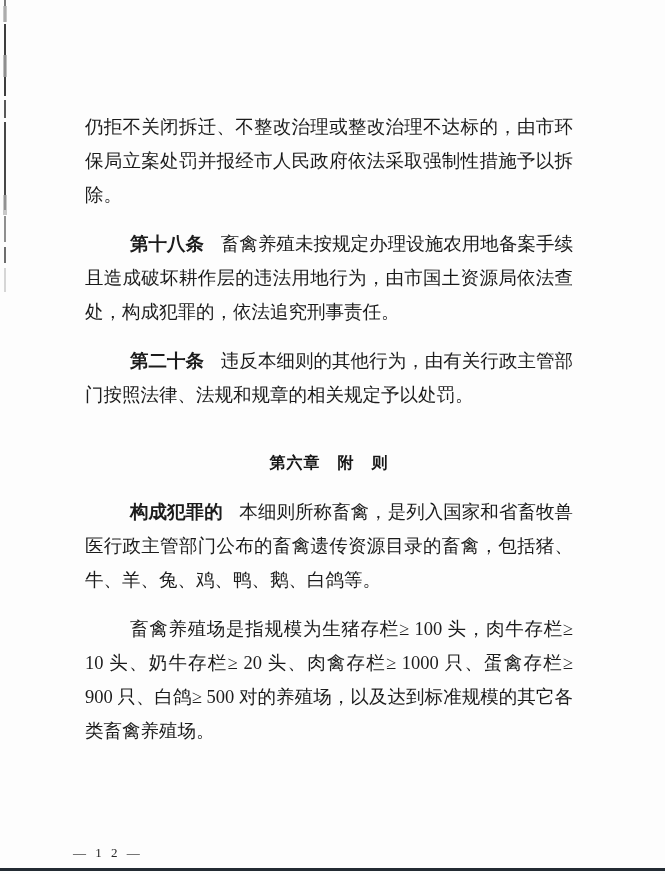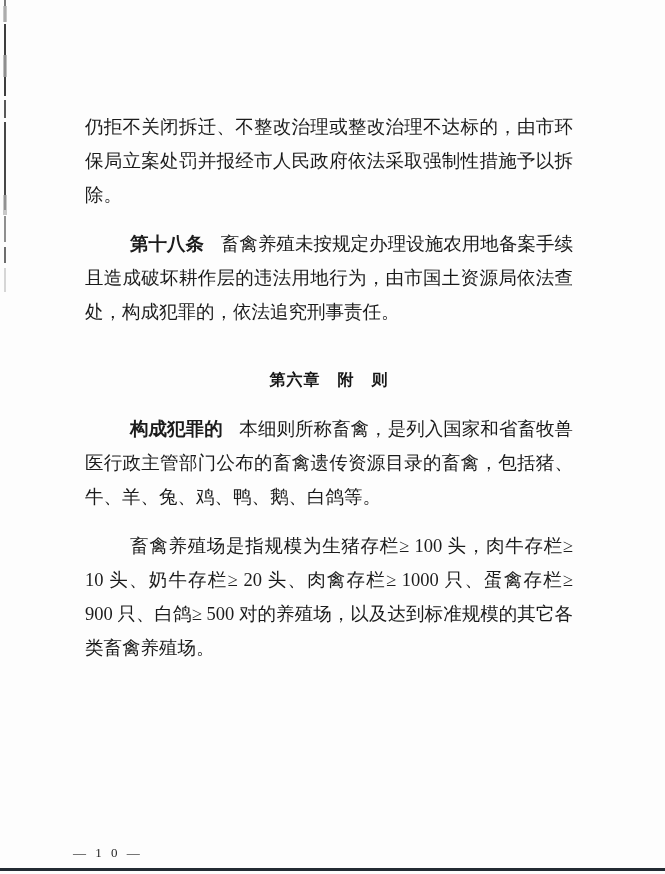--- a/index.html
+++ b/index.html
@@ -88,35 +88,38 @@
 
     <p class="para no-indent">
       <span>仍拒不关闭拆迁、不整改治理或整改治理不达标的，由市环保局立案处罚并报经市人民政府依法采取强制性措施予以拆除。</span>
     </p>
 
     <p class="para">
       <span class="lead">第十八条</span><span>畜禽养殖未按规定办理设施农用地备案手续且造成破坏耕作层的违法用地行为，由市国土资源局依法查处，构成犯罪的，依法追究刑事责任。</span>
     </p>
 
 
+    <p class="para">
+      <span class="lead">第二十条</span><span>违反本细则的其他行为，由有关行政主管部门按照法律、法规和规章的相关规定予以处罚。</span>
+    </p>
 
     <h2 class="chapter">第六章　附　则</h2>
 
     <p class="para">
       <span class="lead">构成犯罪的</span><span>本细则所称畜禽，是列入国家和省畜牧兽医行政主管部门公布的畜禽遗传资源目录的畜禽，包括猪、牛、羊、兔、鸡、鸭、鹅、白鸽等。</span>
     </p>
 
     <p class="para">
       <span>畜禽养殖场是指规模为生猪存栏≥ 100 头，肉牛存栏≥ 10 头、奶牛存栏≥ 20 头、肉禽存栏≥ 1000 只、蛋禽存栏≥ 900 只、白鸽≥ 500 对的养殖场，以及达到标准规模的其它各类畜禽养殖场。</span>
     </p>
 
 
   </div>
 
-  <div class="page-number">— 1 0 —</div>
+  <div class="page-number">— 1 2 —</div>
 
   <div class="edge-seg seg-a"></div>
   <div class="edge-seg seg-b"></div>
   <div class="edge-seg seg-c"></div>
   <div class="edge-seg seg-d"></div>
   <div class="edge-seg seg-e"></div>
   <div class="edge-seg seg-f"></div>
   <div class="edge-seg seg-g"></div>
   <div class="edge-seg seg-h"></div>
   <div class="edge-seg seg-i"></div>

